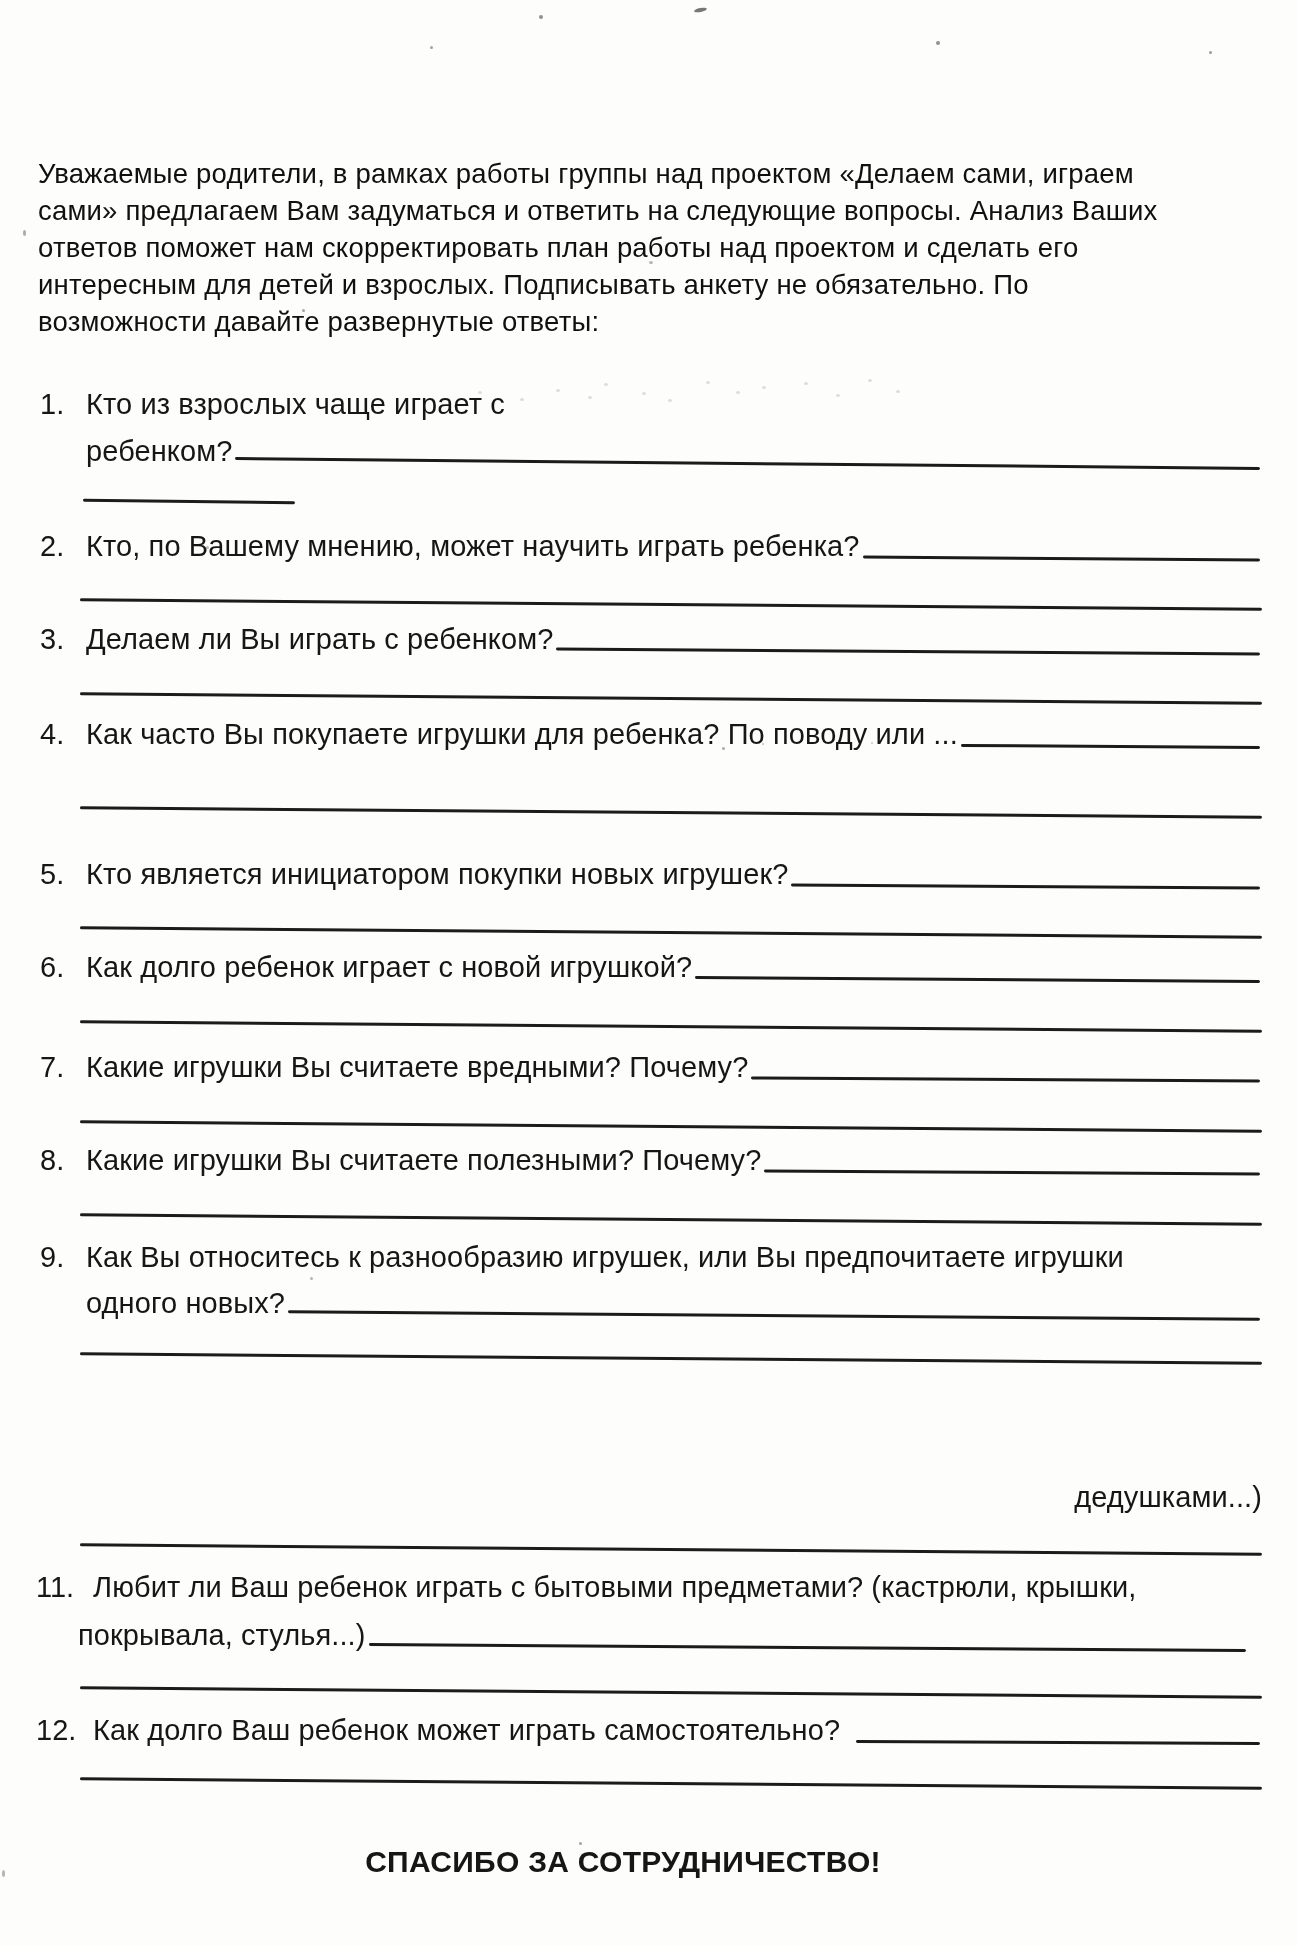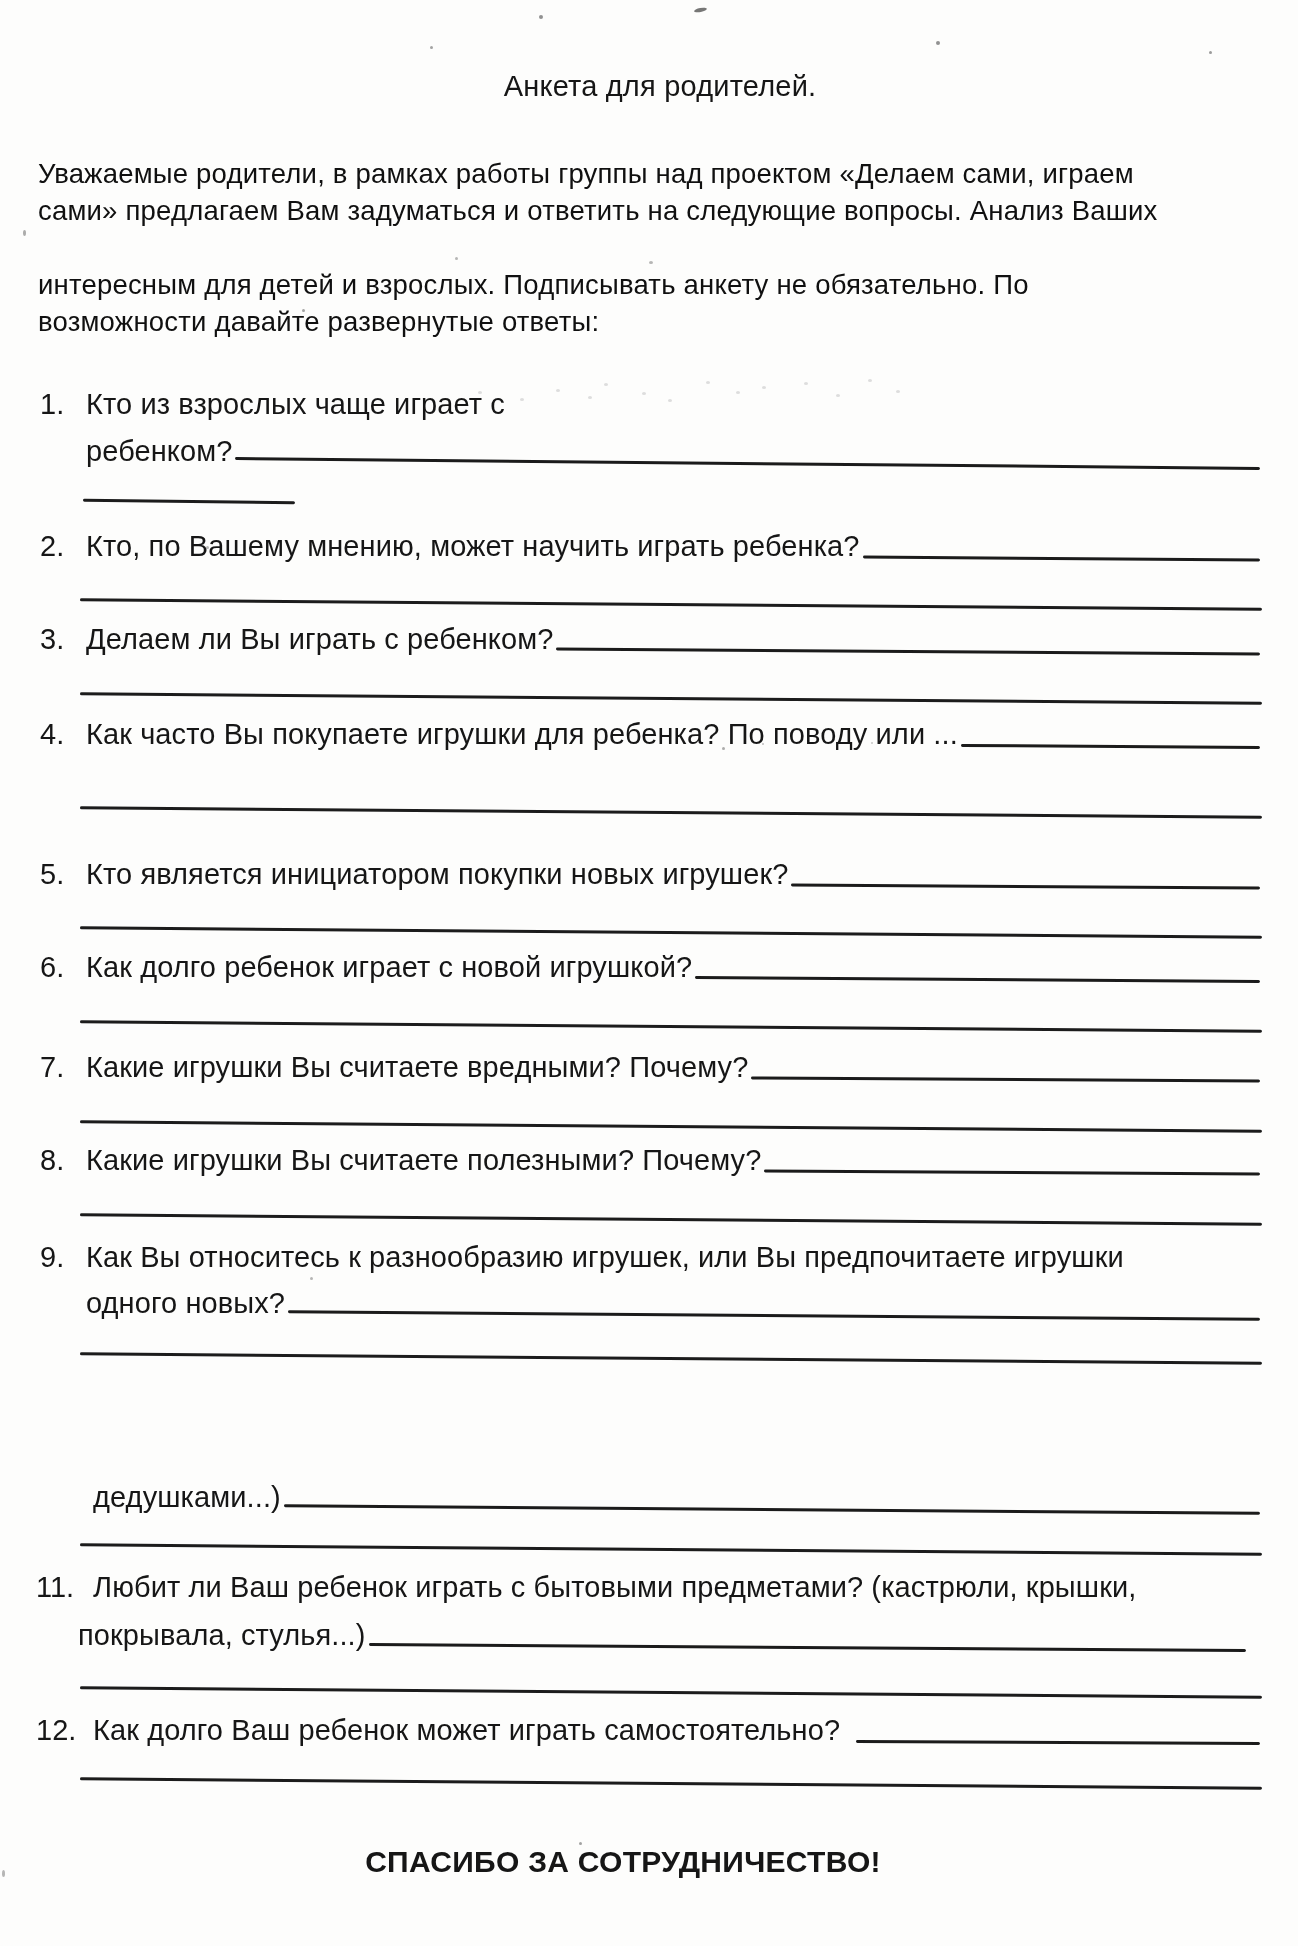--- a/index.html
+++ b/index.html
@@ -20,24 +20,24 @@
        background:#1c1c1c;border-radius:2px;transform:rotate(0.7deg);}
   .thanks{position:absolute;top:1845px;left:0;right:52px;text-align:center;
        font-weight:bold;font-size:30px;letter-spacing:.3px;}
   .dot{position:absolute;background:#4a4a4a;border-radius:50%;}
   .ghost{position:absolute;background:#9a9a9a;border-radius:50%;opacity:.32;}
 </style>
 </head>
 <body>
 
 <div class="page">
-  <div class="title">Анкета для родителей.</div>
 
   <div class="intro-line" style="top:158px">Уважаемые родители, в рамках работы группы над проектом «Делаем сами, играем</div>
   <div class="intro-line" style="top:195px">сами» предлагаем Вам задуматься и ответить на следующие вопросы. Анализ Ваших</div>
+  <div class="intro-line" style="top:232px">ответов поможет нам скорректировать план работы над проектом и сделать его</div>
   <div class="intro-line" style="top:269px">интересным для детей и взрослых. Подписывать анкету не обязательно. По</div>
   <div class="intro-line" style="top:306px">возможности давайте развернутые ответы:</div>
 
   <div class="shortline"></div>
 
   <div class="thanks">СПАСИБО ЗА СОТРУДНИЧЕСТВО!</div>
 <div class="q" style="left: 40px; top: 383px;">
       <span class="qnum" style="width: 46px;">1.</span>
       <span class="qtext">Кто из взрослых чаще играет с</span>
     </div>
@@ -81,21 +81,21 @@
       <span class="fill" style="transform: rotate(0.35deg);"></span>
     </div>
     <div class="q" style="left: 40px; top: 1236px;">
       <span class="qnum" style="width: 46px;">9.</span>
       <span class="qtext">Как Вы относитесь к разнообразию игрушек, или Вы предпочитаете игрушки</span>
     </div>
     <div class="q" style="left: 86px; top: 1282px; width: 1176px;">
       <span class="qtext">одного новых?</span>
       <span class="fill" style="transform: rotate(0.45deg);"></span>
     </div>
-    <div class="q" style="left: 93px; top: 1476px; width: 1169px;">
+    <div class="q" style="left: 93px; top: 1476px; width: 1169px; flex-direction: column;">
       <span class="qtext">дедушками...)</span>
       <span class="fill" style="transform: rotate(0.45deg);"></span>
     </div>
     <div class="q" style="left: 36px; top: 1566px;">
       <span class="qnum" style="width: 57px;">11.</span>
       <span class="qtext">Любит ли Ваш ребенок играть с бытовыми предметами? (кастрюли, крышки,</span>
     </div>
     <div class="q" style="left: 78px; top: 1614px; width: 1169px;">
       <span class="qtext">покрывала, стулья...)</span>
       <span class="fill" style="transform: rotate(0.4deg);"></span>

